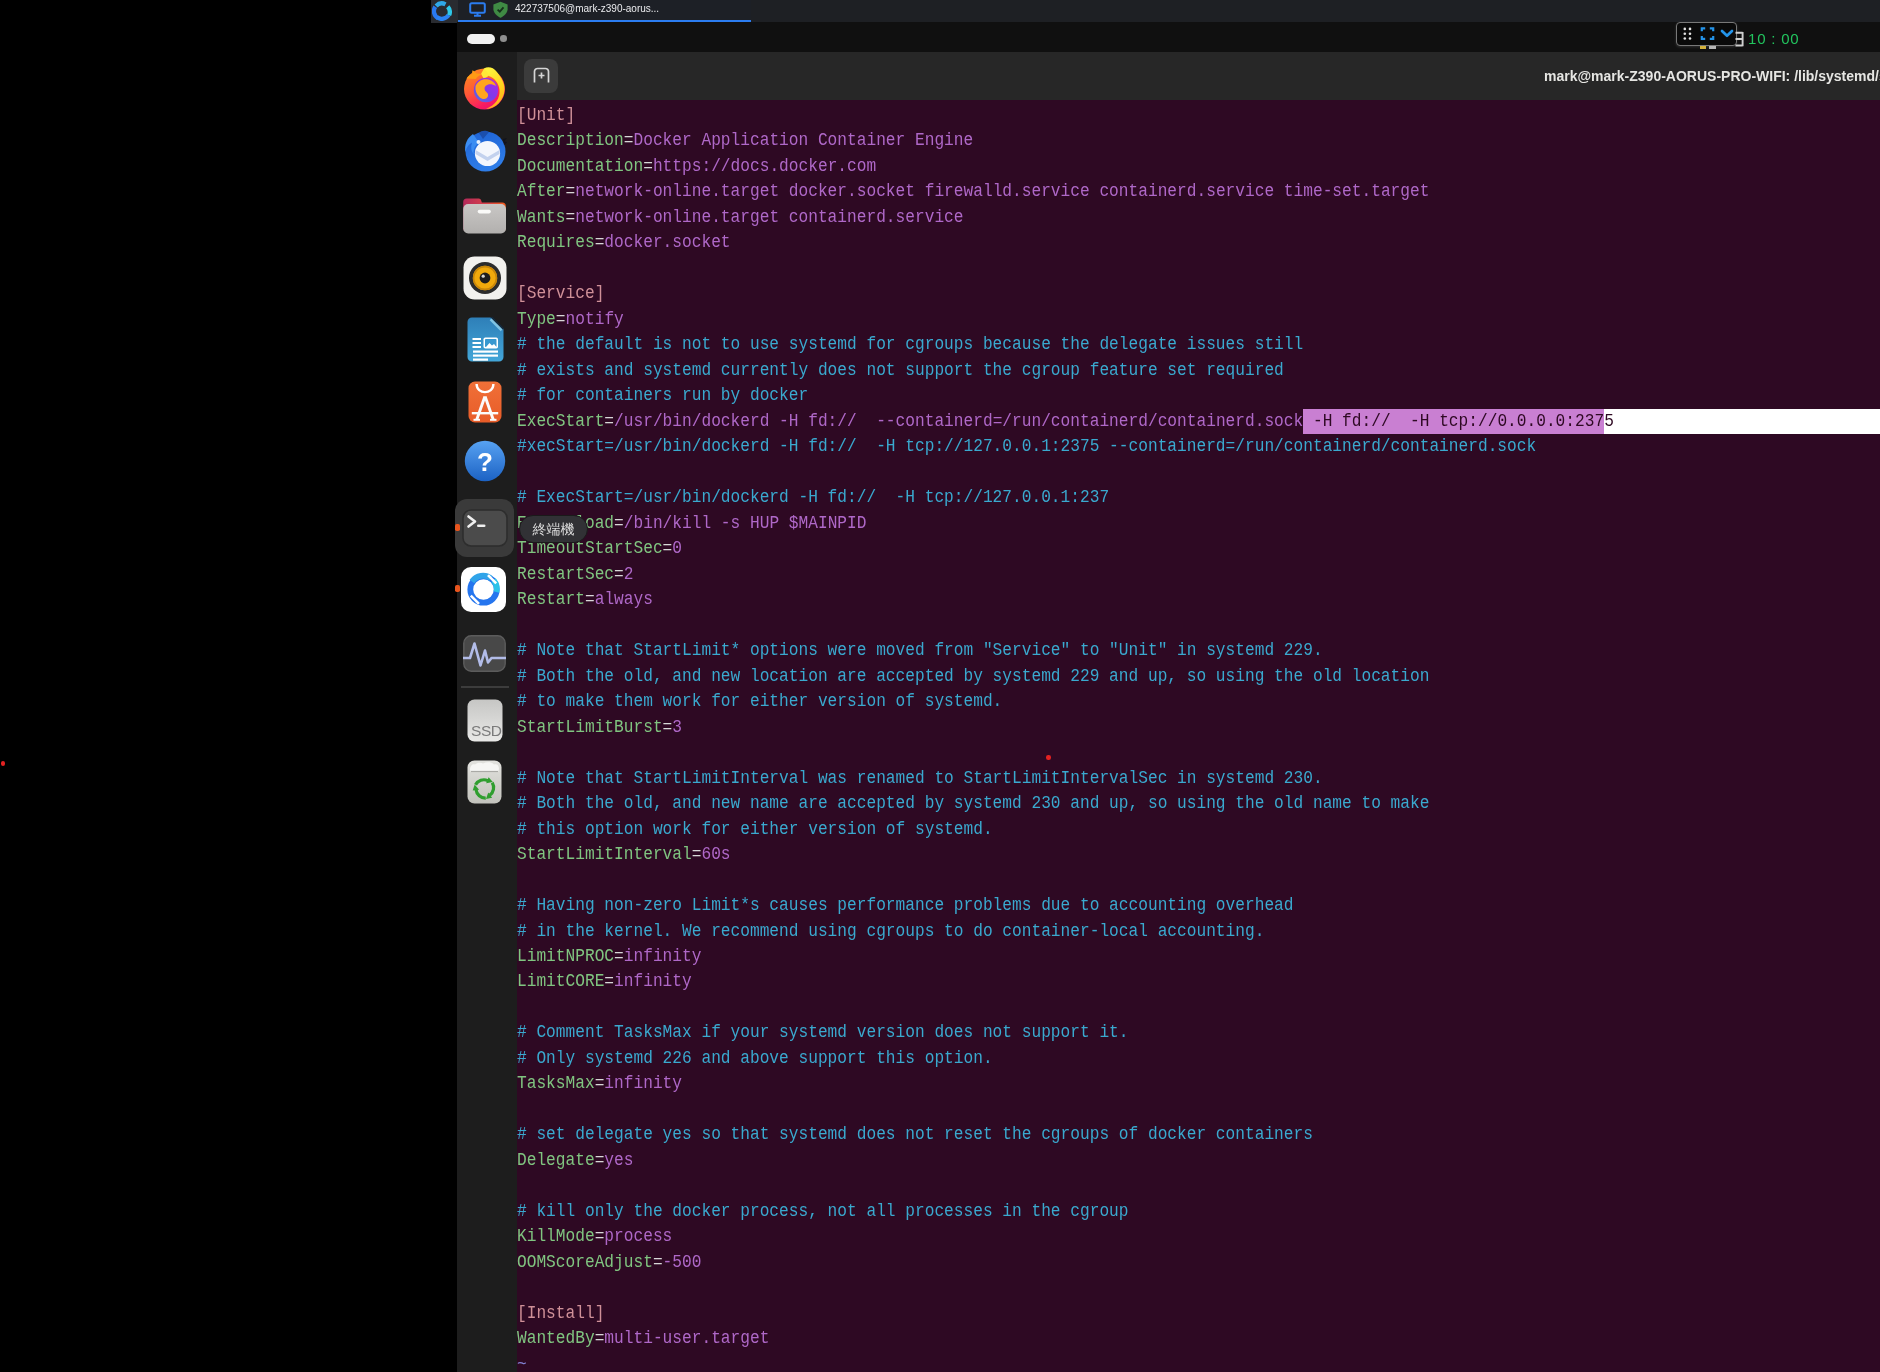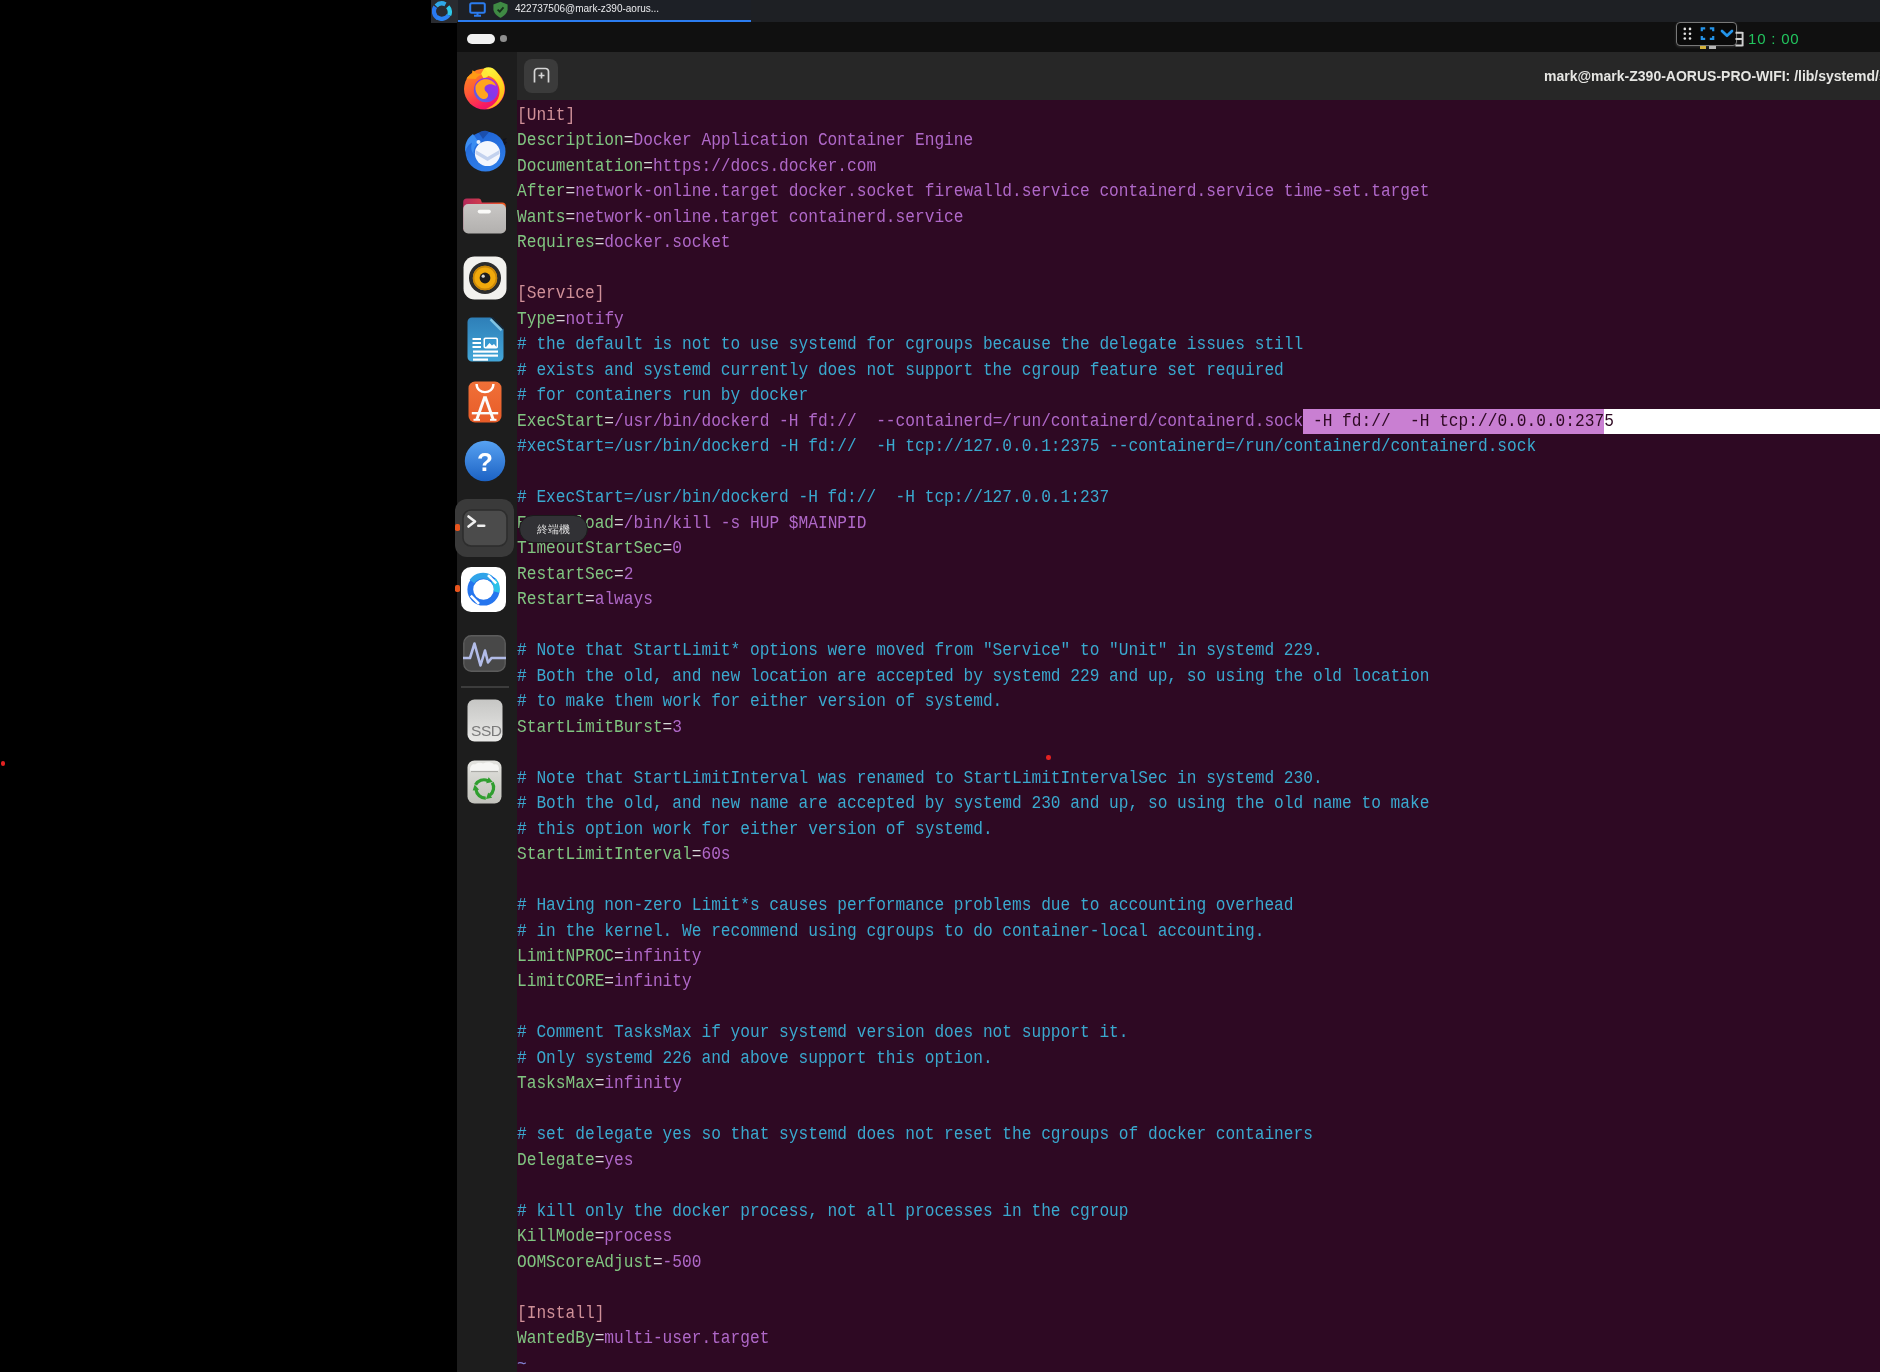--- a/index.html
+++ b/index.html
@@ -20,21 +20,21 @@
 #tbody{left:516.5px;top:100px;width:1363.5px;height:1272px;background:#2e0923;}
 #selpink{left:1302.6px;top:408.9px;width:301px;height:25.5px;background:#c97fd2;}
 #selwhite{left:1603.5px;top:408.9px;width:276.5px;height:25.5px;background:#ffffff;}
 pre#term{position:absolute;left:516.5px;top:103px;font:18px/25.48px "Liberation Mono",monospace;color:#d8d8d8;z-index:5;transform:scaleX(0.8986);transform-origin:0 0;}
 pre#term .h{color:#cf9098;}
 pre#term .k{color:#80c580;}
 pre#term .v{color:#af68c8;}
 pre#term .c{color:#3aa9cf;}
 pre#term .s{color:#2e0923;}
 pre#term .t{color:#8080d0;}
-#tooltip{left:519px;top:514.5px;width:69px;height:28px;border-radius:14px;background:#313135;border:1px solid #1a1a1a;color:#dddddd;font-size:11px;text-align:center;line-height:26px;z-index:9;}
+#tooltip{left:519px;top:514.5px;width:69px;height:28px;border-radius:14px;background:#313135;border:1px solid #1a1a1a;color:#dddddd;font-size:14px;text-align:center;line-height:26px;z-index:9;}
 .reddot{width:4.5px;height:4.5px;border-radius:50%;background:#e32222;z-index:10;}
 .odot{position:absolute;left:454.8px;width:5.2px;height:7.2px;border-radius:1.8px;background:#e8551e;z-index:8;}
 </style></head>
 <body>
 <div class="abs" id="tabbar"></div>
 <div class="abs" id="logobox"></div>
 <svg class="abs" style="left:432px;top:0.5px" width="20" height="20" viewBox="0 0 40 40">
  <g fill="none" stroke-width="8.6">
   <path d="M 12 34.2 A 16 16 0 0 1 6.5 11.5" stroke="#2979f0"></path>
   <path d="M 10 32.6 A 16 16 0 0 0 33.2 28" stroke="#2b82f2"></path>

